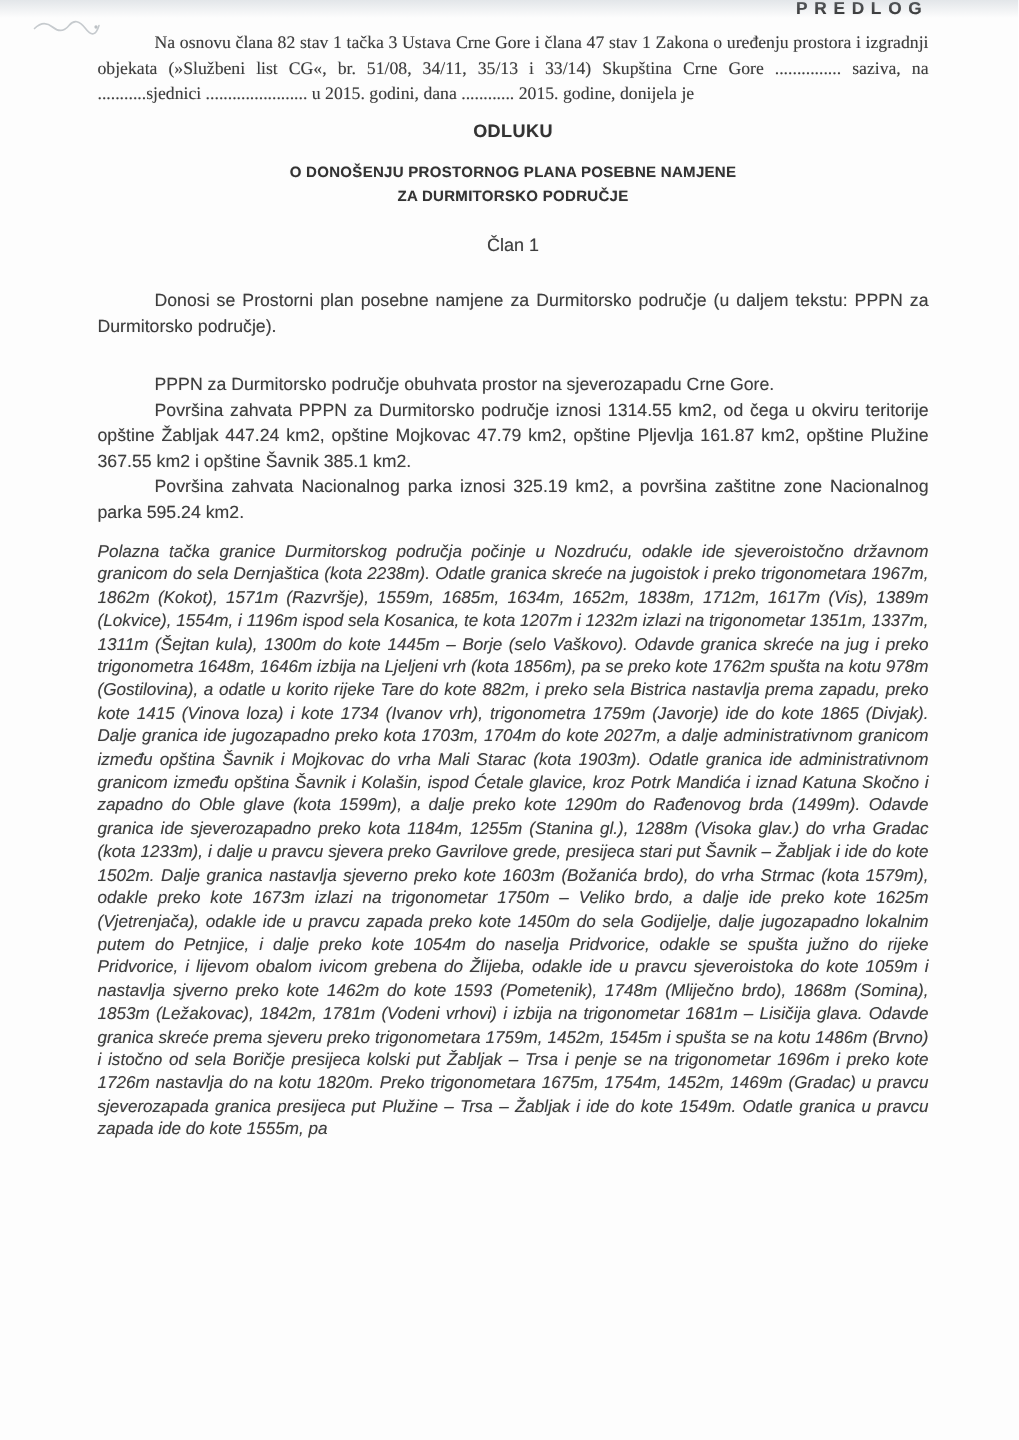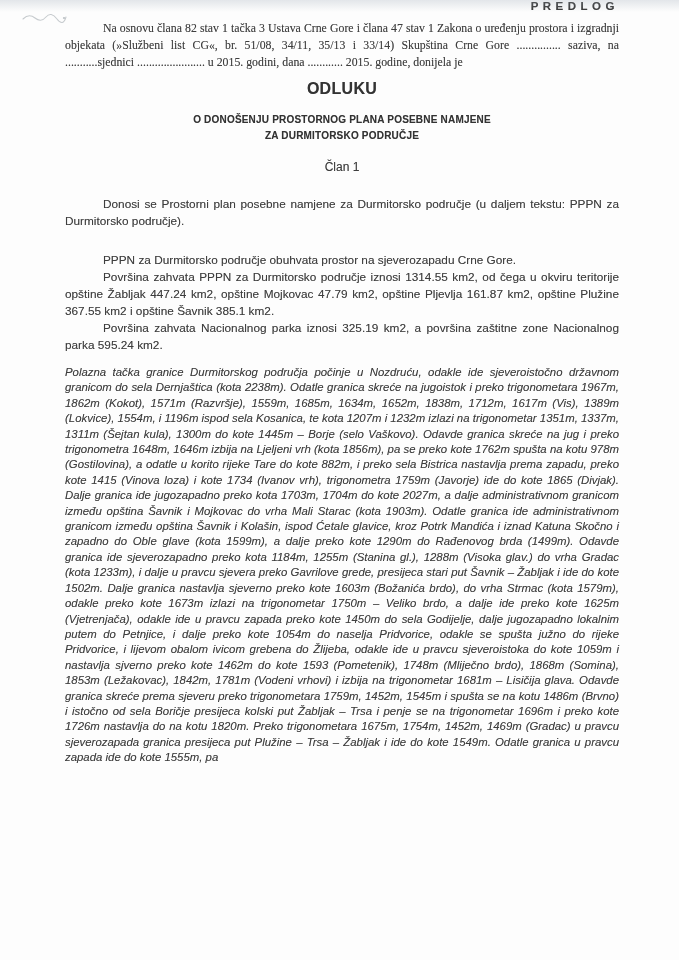--- a/index.html
+++ b/index.html
@@ -40,21 +40,21 @@
       text-align: justify;
       font-size: 11.8px;
       line-height: 17px;
     }
     .indent { text-indent: 38px; }
     .intro { margin-top: 8px; font-family: Liberation Serif, serif; }
 
     .title {
       margin: 9px 0 0;
       text-align: center;
-      font-size: 16px;
+      font-size: 12px;
       font-weight: bold;
       color: #333333;
       letter-spacing: 0.3px;
     }
     .subtitle {
       margin: 14px 0 0;
       text-align: center;
       font-size: 10px;
       line-height: 16px;
       font-weight: bold;

